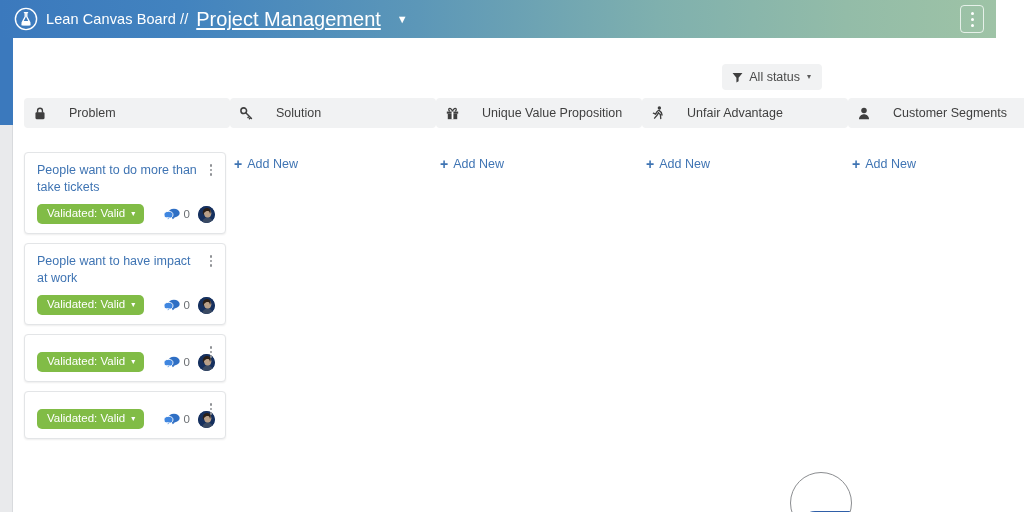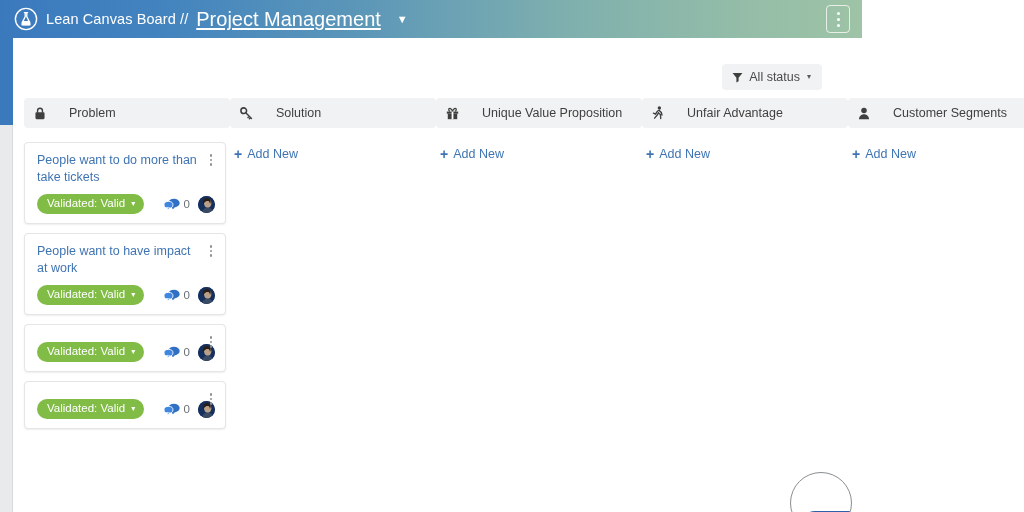--- a/index.html
+++ b/index.html
@@ -9,21 +9,21 @@
     height: 512px;
     overflow: hidden;
     font-family: "Liberation Sans", sans-serif;
     background: #ffffff;
   }
 
   
   .topbar {
     position: absolute;
     top: 0; left: 0;
-    width: 862px;
+    width: 996px;
     height: 38px;
     background: linear-gradient(90deg, #3b79bd 0%, #4283bf 18%, #5c97b8 42%, #7fb0ae 66%, #93bca8 85%, #9ec3a6 100%);
     display: flex;
     align-items: center;
     padding: 0 12px 0 14px;
   }
 
   .brand {
     display: flex;
     align-items: center;
@@ -165,21 +165,21 @@
     gap: 23px;
     padding: 0 10px;
     color: #3f3f3f;
     font-size: 12.5px;
     white-space: nowrap;
     overflow: hidden;
   }
   .col-header svg { display: block; flex: 0 0 auto; }
 
   .col-body {
-    padding-top: 14px;
+    padding-top: 24px;
   }
 
   .add-new {
     display: flex;
     align-items: center;
     gap: 5px;
     color: #3f74b3;
     font-size: 12.5px;
     cursor: pointer;
     padding: 5px 4px 5px 4px;
@@ -233,21 +233,21 @@
     align-items: center;
     margin-top: 8px;
   }
 
   .badge {
     display: inline-flex;
     align-items: center;
     gap: 6px;
     background: #81bc46;
     color: #ffffff;
-    border-radius: 10px;
+    border-radius: 5px;
     padding: 3px 9px 4px 10px;
     font-size: 11.5px;
     line-height: 13px;
     cursor: pointer;
     white-space: nowrap;
   }
   .badge-caret {
     font-size: 8px;
     line-height: 1;
     color: #ffffff;

